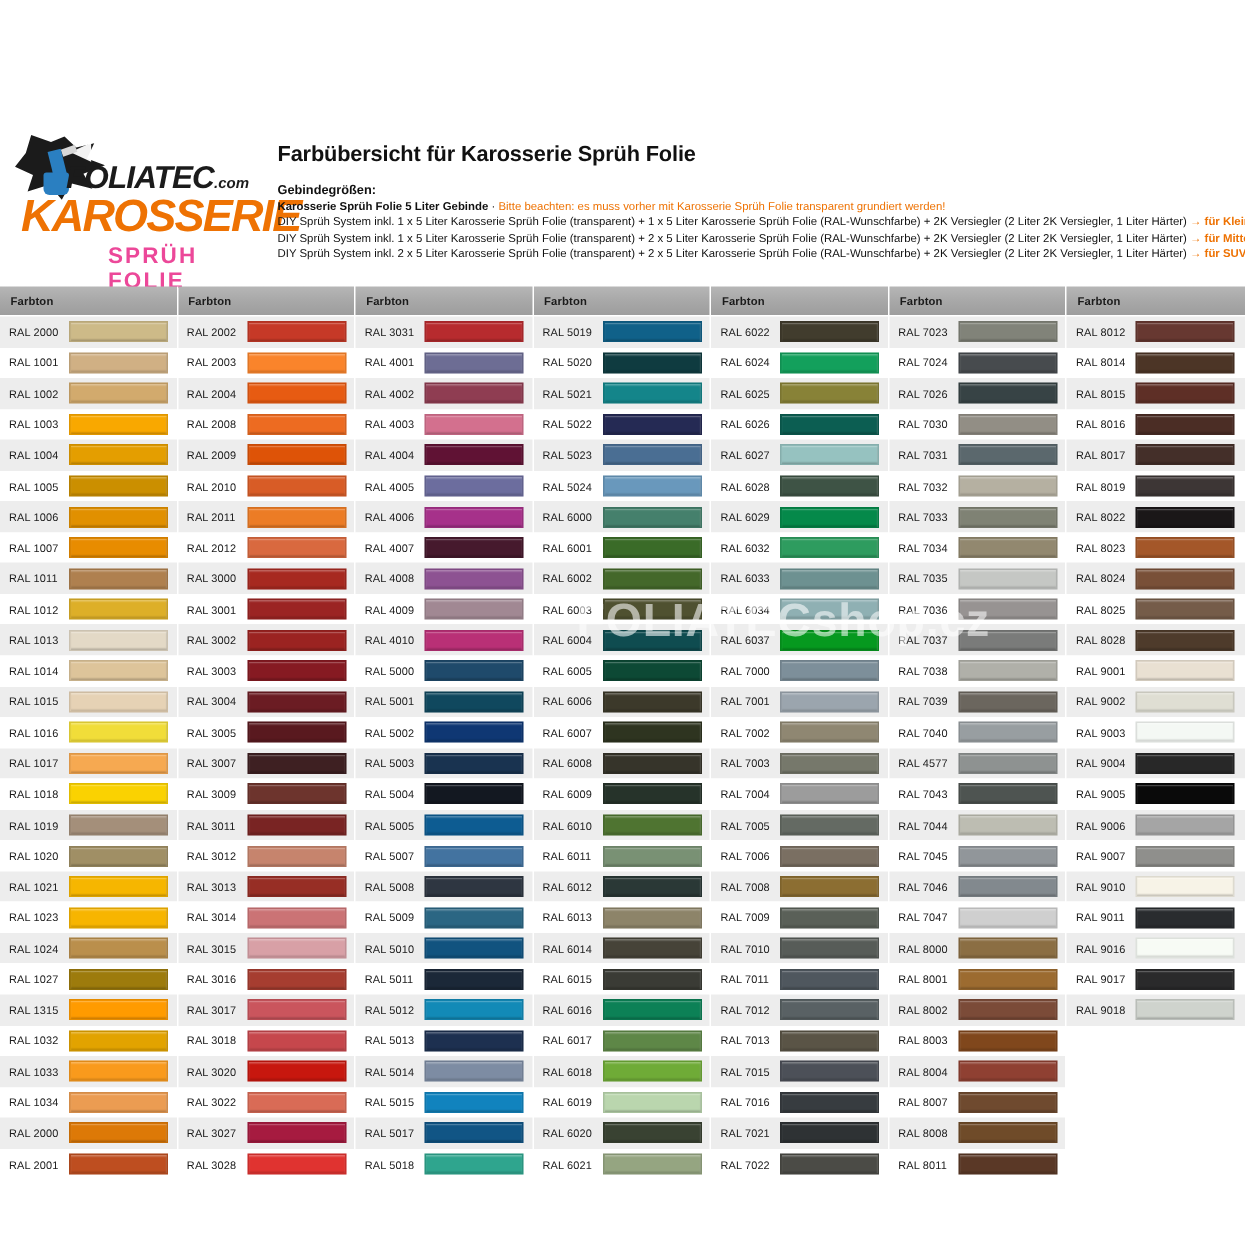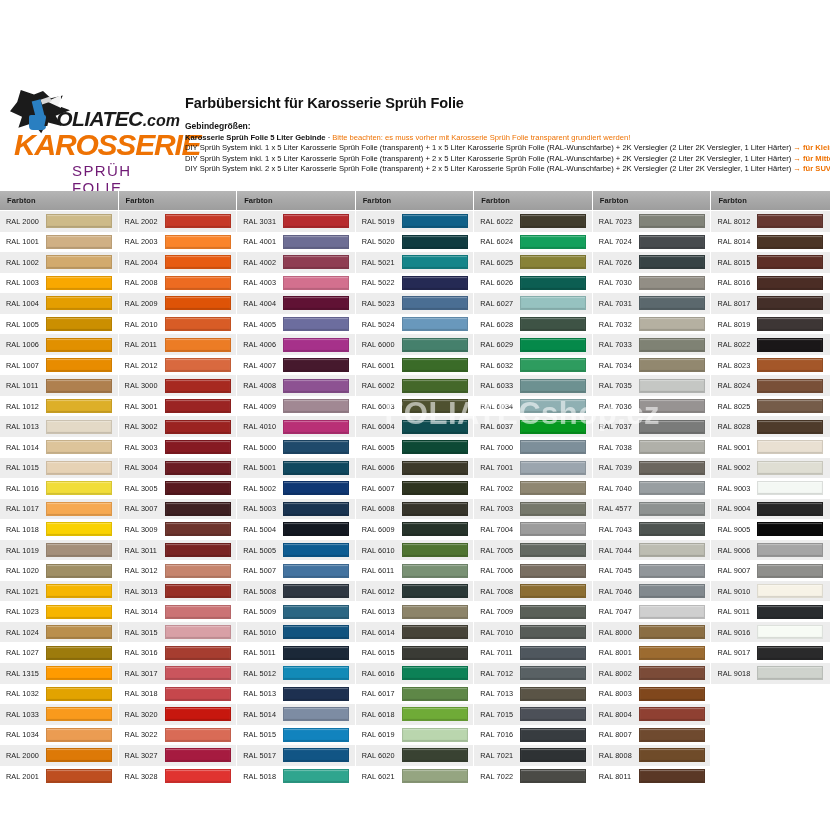--- a/index.html
+++ b/index.html
@@ -31,30 +31,30 @@
   .gun-cup  { position: absolute; left: 9px;  top: 19px; width: 17px; height: 15px; background: #2a7fc1; border-radius: 2px 2px 4px 4px; }
   .gun-nozzle { position: absolute; left: 21px; top: 2px; width: 10px; height: 5px; background: #d8d8d8; transform: rotate(-20deg); }
   .gun-spray { position: absolute; left: 27px; top: -1px; width: 14px; height: 13px; background: #ffffff;
                clip-path: polygon(0% 50%, 100% 0%, 100% 100%); opacity: .95; }
 
   .logo-word {
     position: absolute; left: 36px; top: 19px;
     font-size: 21px; font-weight: 900; letter-spacing: -.6px;
     color: #1b1b1b; font-style: italic; font-family: "Liberation Sans", sans-serif;
   }
-  .logo-word .dotcom { font-size: 16px; font-weight: 700; letter-spacing: 0; }
+  .logo-word .dotcom { font-size: 10px; font-weight: 700; letter-spacing: 0; }
   .logo-karosserie {
     position: absolute; left: 6px; top: 40px;
     font-size: 30px; font-weight: 900; letter-spacing: -1.2px;
     color: #ee7203; font-style: italic;
   }
   .logo-spruh {
     position: absolute; left: 64px; top: 74px;
-    font-size: 15px; font-weight: 400; letter-spacing: 1.4px;
-    color: #701a75;
+    font-size: 15px; font-weight: 700; letter-spacing: 1.4px;
+    color: #ec4899;
   }
 
   .head-title {
     position: absolute; left: 185px; top: 10px;
     font-size: 14.5px; font-weight: 700; color: #111; letter-spacing: -.1px;
   }
   .geb-label {
     position: absolute; left: 185px; top: 36px;
     font-size: 8.5px; font-weight: 700; color: #111;
   }

